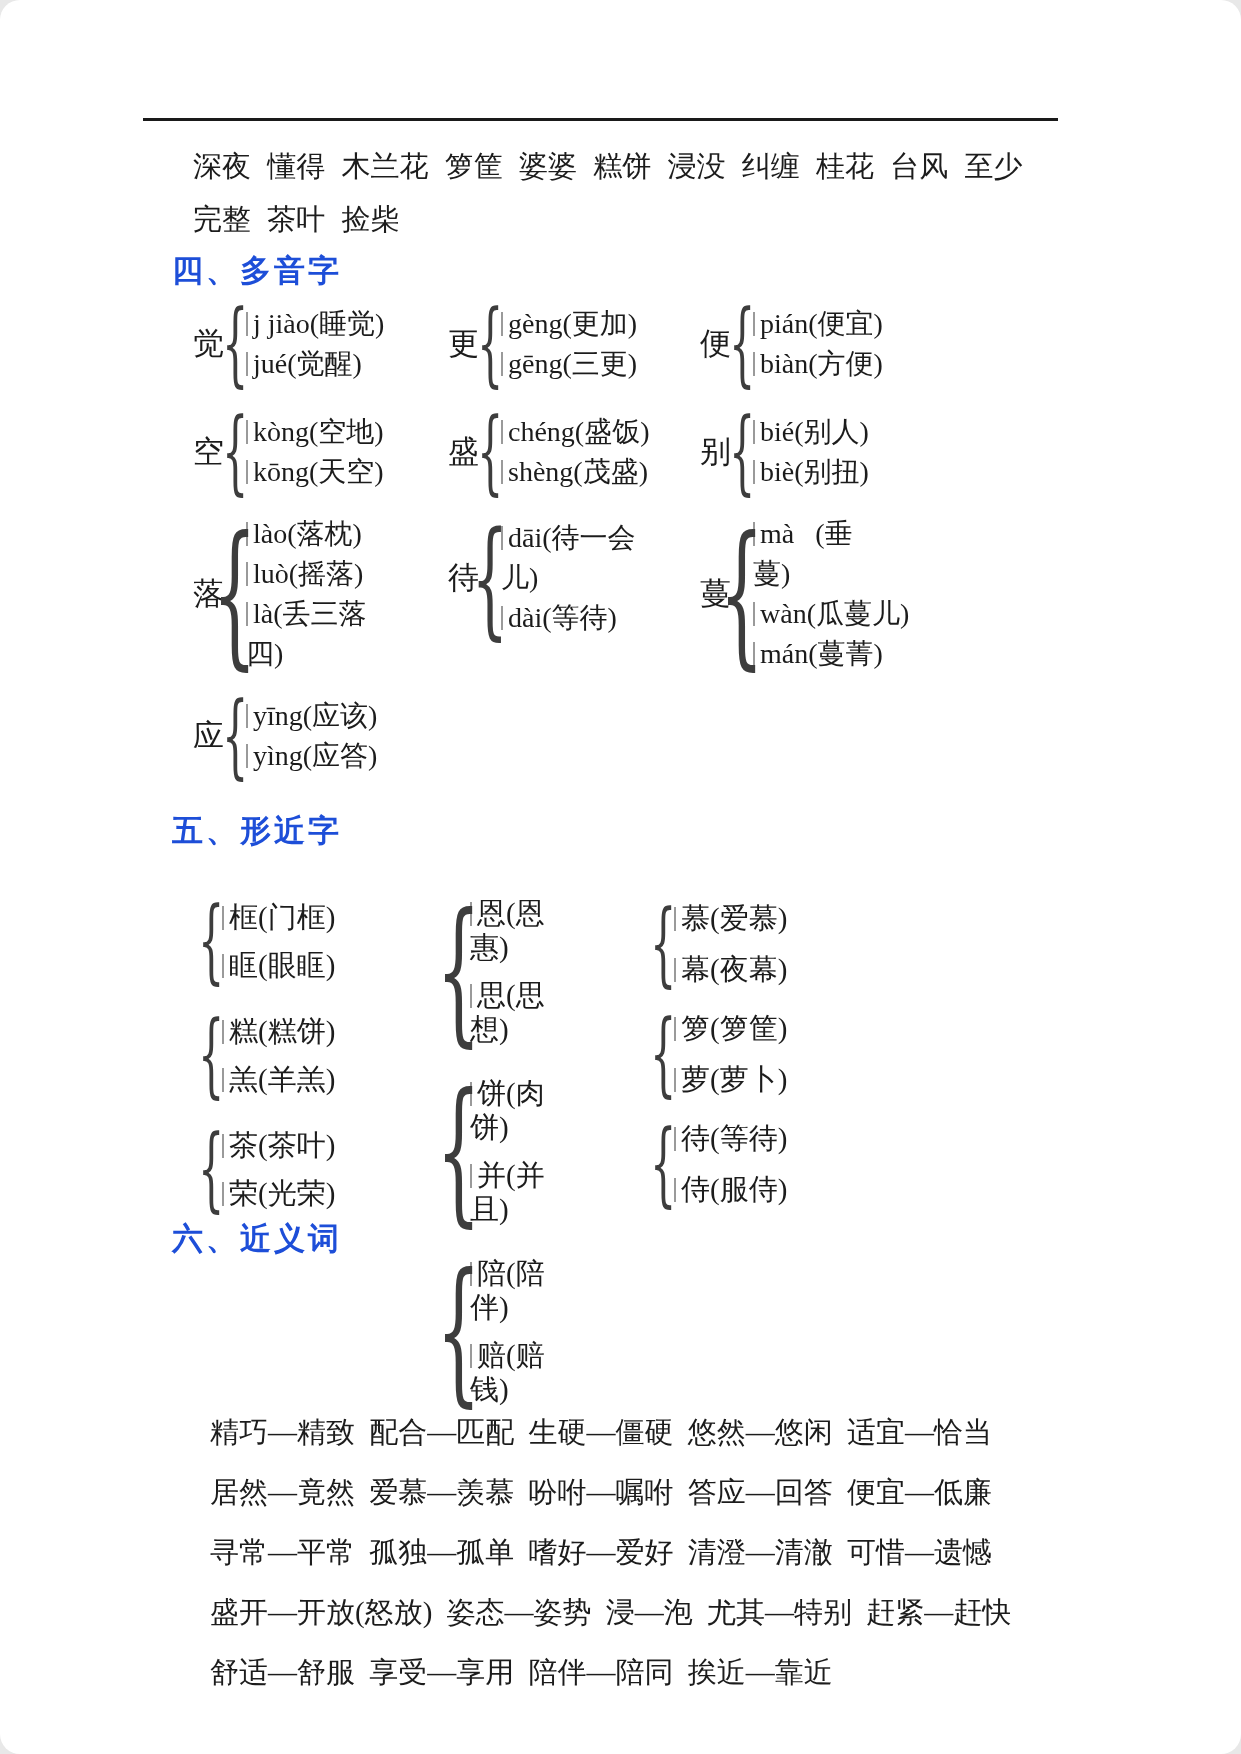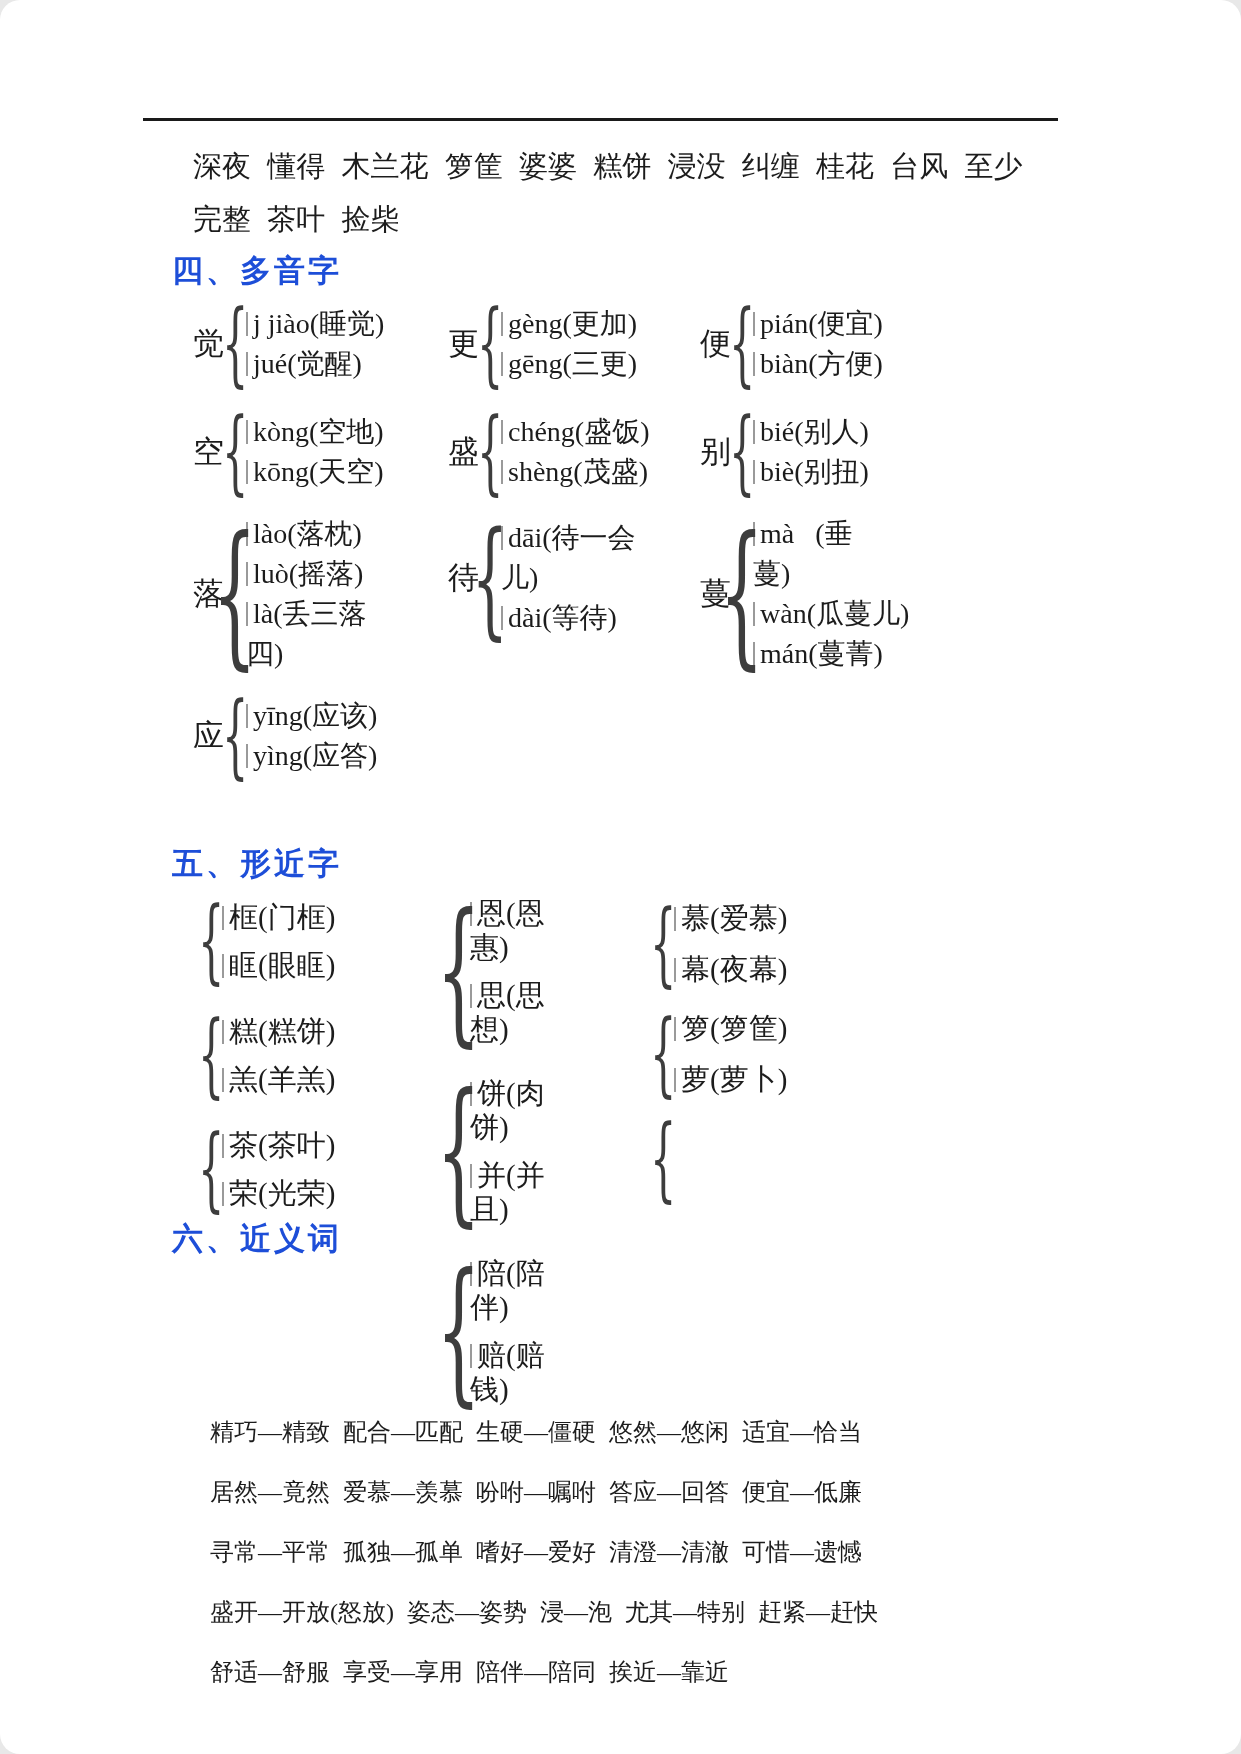--- a/index.html
+++ b/index.html
@@ -20,21 +20,21 @@
     position:absolute;left:193px;top:140px;width:880px;
     font-size:29px;line-height:53px;word-spacing:9px;
   }
   .heading{
     position:absolute;left:172px;
     font-family:"Liberation Sans","DejaVu Sans",sans-serif;
     font-weight:bold;font-size:31px;letter-spacing:3px;
     color:#1d4ed8;
   }
   #h-duoyin{top:250px;}
-  #h-xingjin{top:843px;}
+  #h-xingjin{top:810px;}
   #h-jinyi{top:1218px;text-align:center;}
 
   
   .dy-grid{
     position:absolute;left:193px;top:298px;width:880px;
     display:grid;grid-template-columns:255px 252px 1fr;
     row-gap:16px;align-items:start;
   }
   .dy{display:flex;align-items:center;}
   .dy-char{font-size:31px;flex:none;}
@@ -69,21 +69,21 @@
     background:#9a9a9a;margin-right:5px;vertical-align:-3px;
   }
   #xj-col-0 .xj-line{line-height:48px;}
   #xj-col-2 .xj-line{line-height:51px;}
   #xj-col-1 .xj-line{line-height:34px;margin-bottom:14px;}
   #xj-col-1 .xj-line:last-child{margin-bottom:0;}
 
   
   .syn{
     position:absolute;left:210px;top:1402px;width:900px;
-    font-size:24px;line-height:60px;word-spacing:7px;
+    font-size:29px;line-height:60px;word-spacing:7px;
   }
 </style>
 </head>
 <body>
 
 <div class="page">
 
   <div class="rule"></div>
 
   <div class="word-list">
@@ -298,20 +298,24 @@
           </span>
         <div class="xj-lines">
           <div class="xj-line">箩(箩筐)</div>
           <div class="xj-line">萝(萝卜)</div>
         </div>
       </div>
       <div class="xj-pair">
         <span class="brace b2">
             <span>{</span>
           </span>
+        <div class="xj-lines">
+          <div class="xj-line">待(等待)</div>
+          <div class="xj-line">侍(服侍)</div>
+        </div>
       </div>
     </div>
 
   </div>
 
   <div class="heading" id="h-jinyi">六、近义词</div>
 
   <div class="syn">
     <div>精巧—精致 配合—匹配 生硬—僵硬 悠然—悠闲 适宜—恰当</div>
     <div>居然—竟然 爱慕—羡慕 吩咐—嘱咐 答应—回答 便宜—低廉</div>

